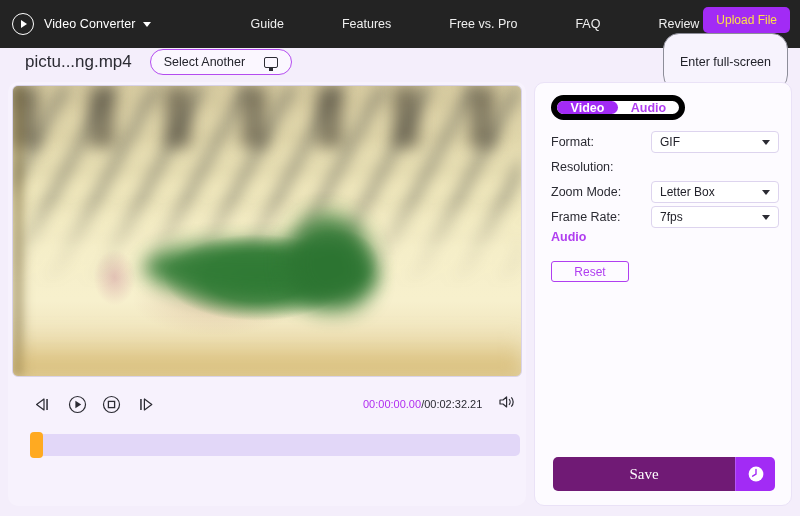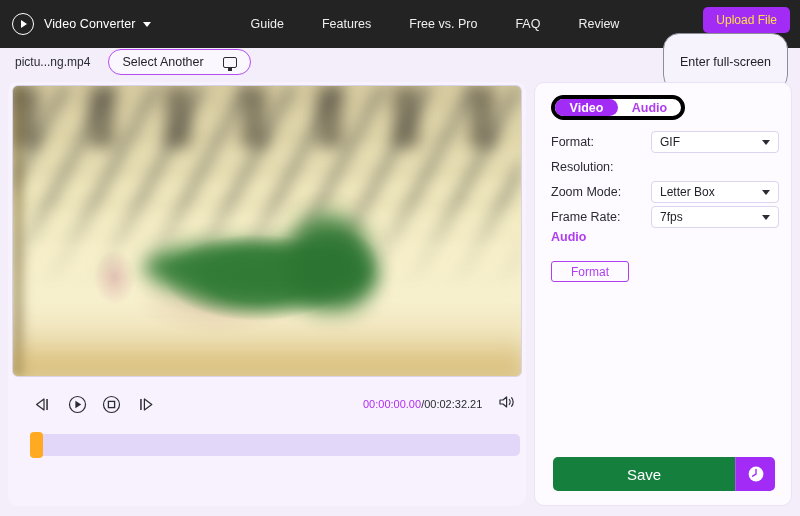--- a/index.html
+++ b/index.html
@@ -28,35 +28,35 @@
     border-top: 4px solid transparent; border-bottom: 4px solid transparent;
   }
   .brand-name {
     color: #fff; font-size: 12.5px; margin-left: 10px; letter-spacing: .1px;
   }
   .brand-caret {
     margin-left: 7px; width: 0; height: 0;
     border-left: 4.5px solid transparent; border-right: 4.5px solid transparent;
     border-top: 5px solid #ffffff;
   }
-  .nav-links { display: flex; align-items: center; gap: 38px; margin-left: 100px; }
+  .nav-links { display: flex; align-items: center; gap: 58px; margin-left: 100px; }
   .nav-link { color: #efefef; font-size: 12.5px; cursor: pointer; }
   .upload-btn {
     position: absolute; right: 10px; top: 7px;
     background: #a22bf5; color: #fde047; font-size: 12px;
     padding: 6px 13px; border-radius: 5px; border: none; cursor: pointer;
     font-family: "Liberation Sans", sans-serif;
   }
 
   
   .filebar {
     position: absolute; left: 0; top: 40px; width: 800px; height: 44px;
     display: flex; align-items: center;
   }
-  .filename { font-size: 12px; color: #2b2b33; margin-left: 15px; }
+  .filename { font-size: 17px; color: #2b2b33; margin-left: 25px; }
   .select-another {
     margin-left: 18px; display: flex; align-items: center; gap: 19px;
     border: 1.3px solid #b44cf0; border-radius: 16px;
     background: #fbf7ff; padding: 5px 13px; font-size: 12.5px;
     color: #24242c; cursor: pointer;
   }
   .monitor-icon {
     width: 14px; height: 11px; border: 1.6px solid #2c2c34;
     border-radius: 2px; position: relative;
   }
@@ -151,21 +151,21 @@
     background: #ffaa21; border-radius: 4px; cursor: ew-resize;
   }
 
   
   .settings-card {
     position: absolute; left: 534px; top: 82px; width: 258px; height: 424px;
     background: #fdfbff; border-radius: 10px; border: 1px solid #eae2f7;
   }
   .tab-pill {
     position: absolute; left: 16px; top: 12px; width: 134px; height: 25px;
-    background: #ffffff; border: 4px solid #000000; border-radius: 14px;
+    background: #ffffff; border: 6px solid #000000; border-radius: 14px;
     display: flex; align-items: center;
   }
   .tab {
     flex: 1; height: 100%; display: flex; align-items: center; justify-content: center;
     font-size: 12.5px; font-weight: bold; border-radius: 13px; cursor: pointer;
   }
   .tab.active { background: #a22bf5; color: #ffffff; }
   .tab.inactive { color: #b03ef0; }
 
   .row {
@@ -192,23 +192,23 @@
     border: 1.3px solid #b03ef0; border-radius: 3px; background: #fdfbff;
     color: #b03ef0; font-size: 12px; cursor: pointer;
     display: flex; align-items: center; justify-content: center;
     font-family: "Liberation Sans", sans-serif;
   }
   .save-wrap {
     position: absolute; left: 18px; top: 374px; width: 222px; height: 34px;
     display: flex; border-radius: 5px; overflow: hidden;
   }
   .save-btn {
-    flex: 1; background: #15803d; color: #ffffff; font-size: 15px;
+    flex: 1; background: #701a75; color: #ffffff; font-size: 15px;
     display: flex; align-items: center; justify-content: center; cursor: pointer;
-    font-family: Liberation Sans, sans-serif; border: none;
+    font-family: Liberation Serif, serif; border: none;
   }
   .save-history {
     width: 40px; background: #a22bf5; display: flex; align-items: center;
     justify-content: center; cursor: pointer; border-left: 1px solid #b553f7;
   }
 </style>
 </head>
 <body>
 
 <div id="app">
@@ -324,21 +324,21 @@
     <div class="row" style="top:123px;justify-content:flex-end;">
       <span class="row-label">Frame Rate:</span>
       <div class="select">
         <span>7fps</span>
         <span class="caret"></span>
       </div>
     </div>
 
     <div class="audio-heading">Audio</div>
 
-    <button class="reset-btn">Format</button>
+    <button class="reset-btn">Reset</button>
 
     <div class="save-wrap">
       <div class="save-btn">Save</div>
       <div class="save-history">
         <svg width="18" height="18" viewBox="0 0 18 18">
           <circle cx="9" cy="9" r="7.4" fill="#ffffff"></circle>
           <path d="M9 4.4 L9 9 L5.6 11.2" fill="none" stroke="#a22bf5" stroke-width="1.4" stroke-linecap="round"></path>
         </svg>
       </div>
     </div>

